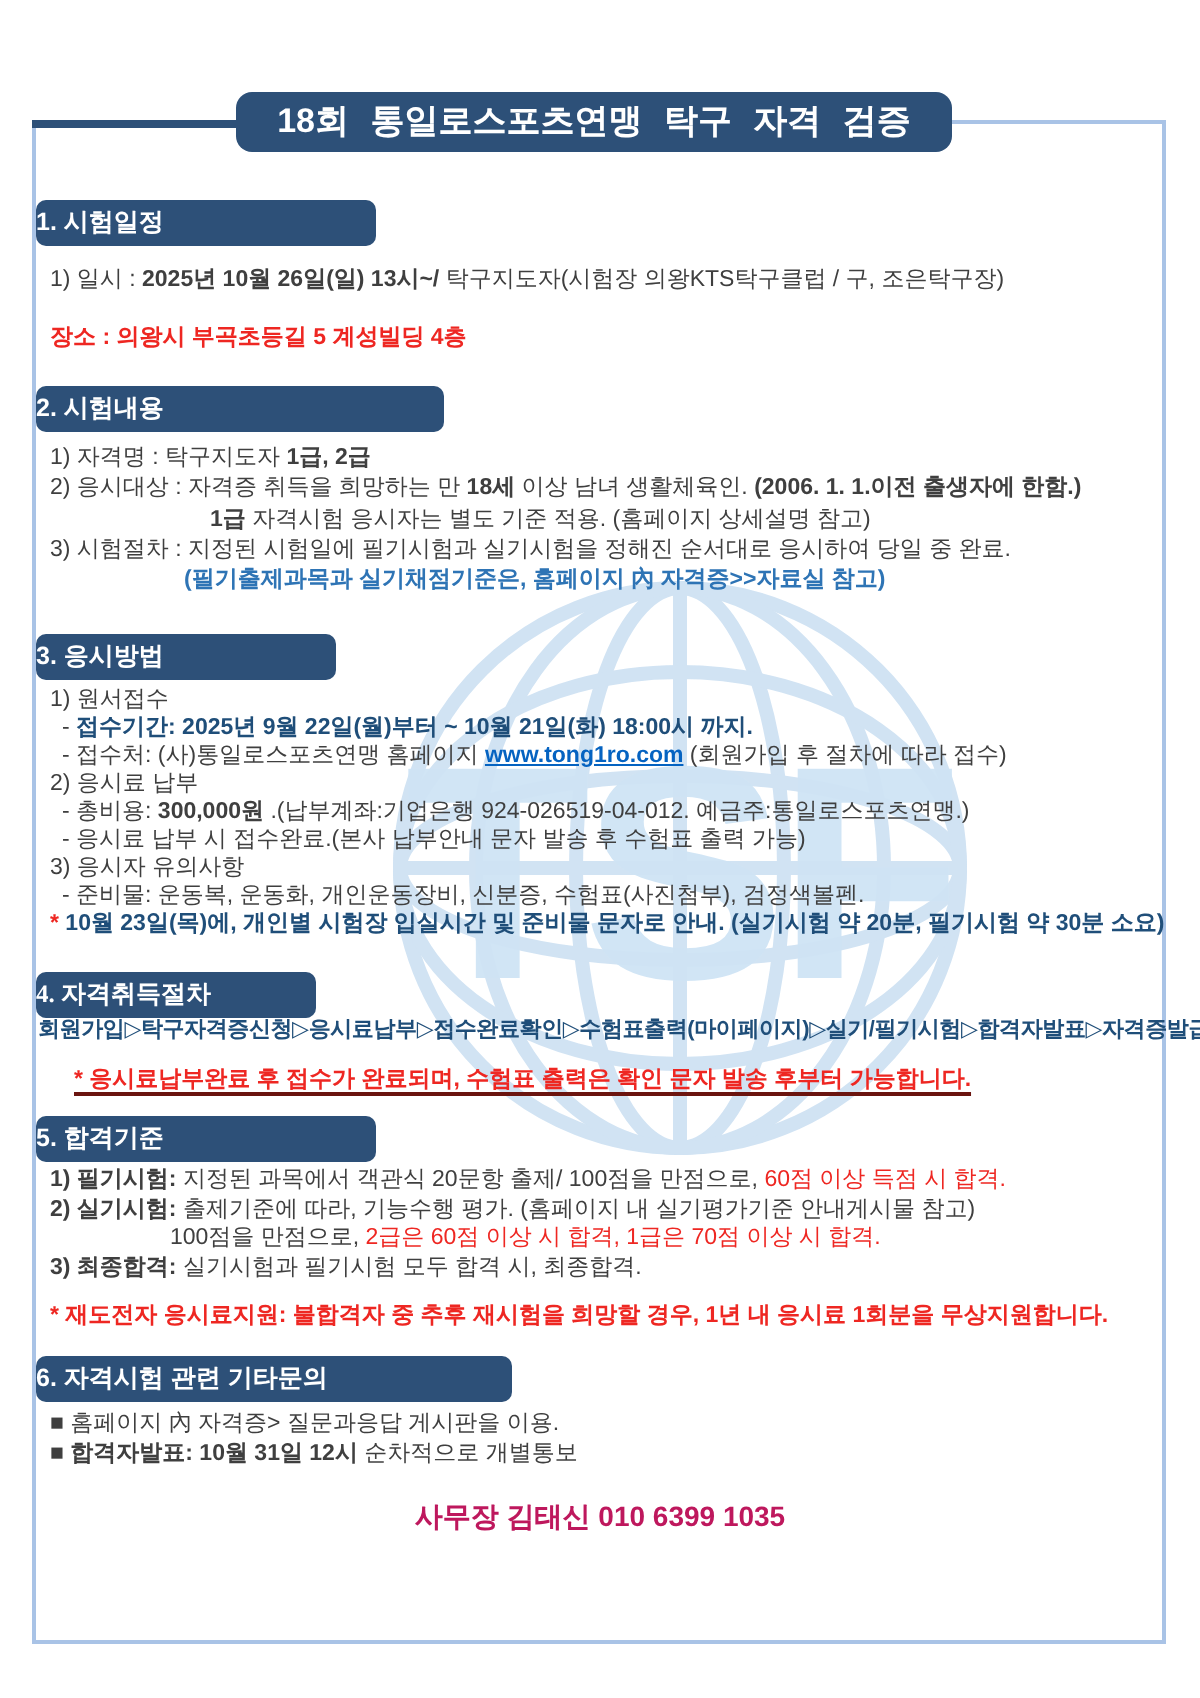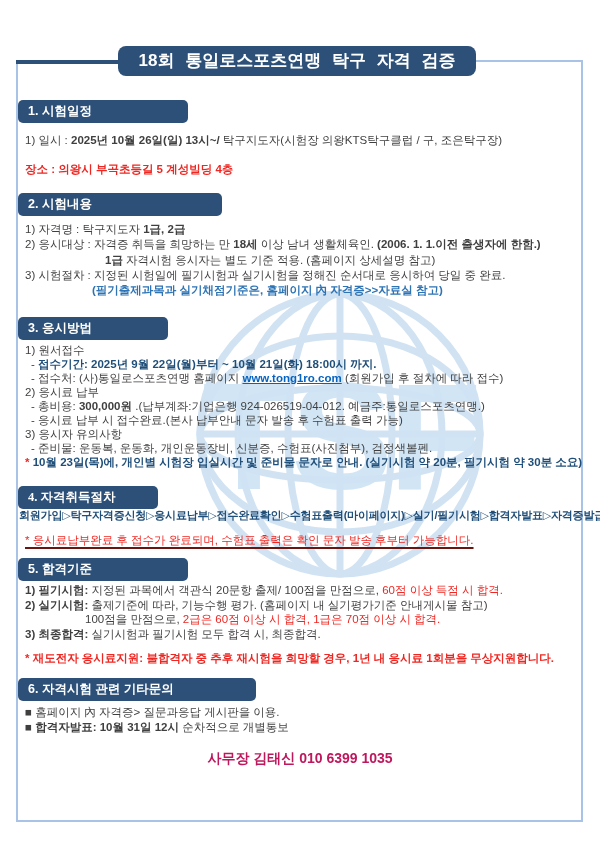--- a/index.html
+++ b/index.html
@@ -8,43 +8,43 @@
   
   .frame{position:absolute;left:16px;top:60px;width:563px;height:758px;
          border:2px solid #a9c3e6;z-index:2;pointer-events:none;}
   .frame-navy-seg{position:absolute;left:16px;top:60px;width:104px;height:4px;background:#2d5078;z-index:3;}
   
   .title-box{position:absolute;left:118px;top:46px;width:358px;height:30px;background:#2d5078;
              border-radius:8px;color:#ffffff;font-weight:bold;font-size:17px;line-height:30px;
              text-align:center;word-spacing:6px;z-index:4;}
   
   .sec-header{position:absolute;left:18px;height:23px;background:#2d5078;border-radius:5px;
-              color:#ffffff;font-weight:bold;font-size:12.5px;line-height:23px;padding-left:10px;
+              color:#ffffff;font-weight:bold;font-size:12.5px;line-height:23px;
               box-sizing:border-box;z-index:3;}
   
   .sec-body{position:absolute;left:25px;right:22px;z-index:3;font-size:11.5px;}
   .line{white-space:nowrap;}
   .lh15 .line{line-height:15.3px;}
   .lh14 .line{line-height:14px;}
   .lh145 .line{line-height:14.5px;}
   .center{}
   .mt14{margin-top:14px;}
   .mt10{margin-top:10px;}
   .ind0{padding-left:6px;}
   .ind1{padding-left:80px;}
   .ind2{padding-left:67px;}
   .ind3{padding-left:60px;}
   .flow{margin-left:-6px;font-size:11px;letter-spacing:-0.2px;}
   
   .sg-n{color:#3f3f3f;}
   .sg-b{color:#3f3f3f;font-weight:bold;margin-top:31px;}
   .sg-r{color:#ee2722;}
   .sg-rb{color:#ee2722;font-weight:bold;}
-  .sg-rbu{color:#ee2722;font-weight:normal;text-decoration:underline;
-          text-decoration-color:#6b1510;text-decoration-thickness:2px;text-underline-offset:3px;}
+  .sg-rbu{color:#ee2722;font-weight:bold;text-decoration:underline;
+          text-decoration-color:#6b1510;text-decoration-thickness:2px;text-underline-offset:3px;margin-left:12px;}
   .sg-nb{color:#1f4e79;font-weight:bold;}
   .sg-bl{color:#2e74b5;font-weight:bold;}
   .sg-link{color:#0563c1;font-weight:bold;text-decoration:underline;cursor:pointer;}
   
   .footer{position:absolute;left:0;right:0;top:750px;text-align:center;font-size:14px;
           font-weight:bold;color:#be185d;z-index:3;}
   
   .watermark{position:absolute;left:168px;top:283px;width:345px;height:302px;z-index:1;}
 </style>
 </head>

